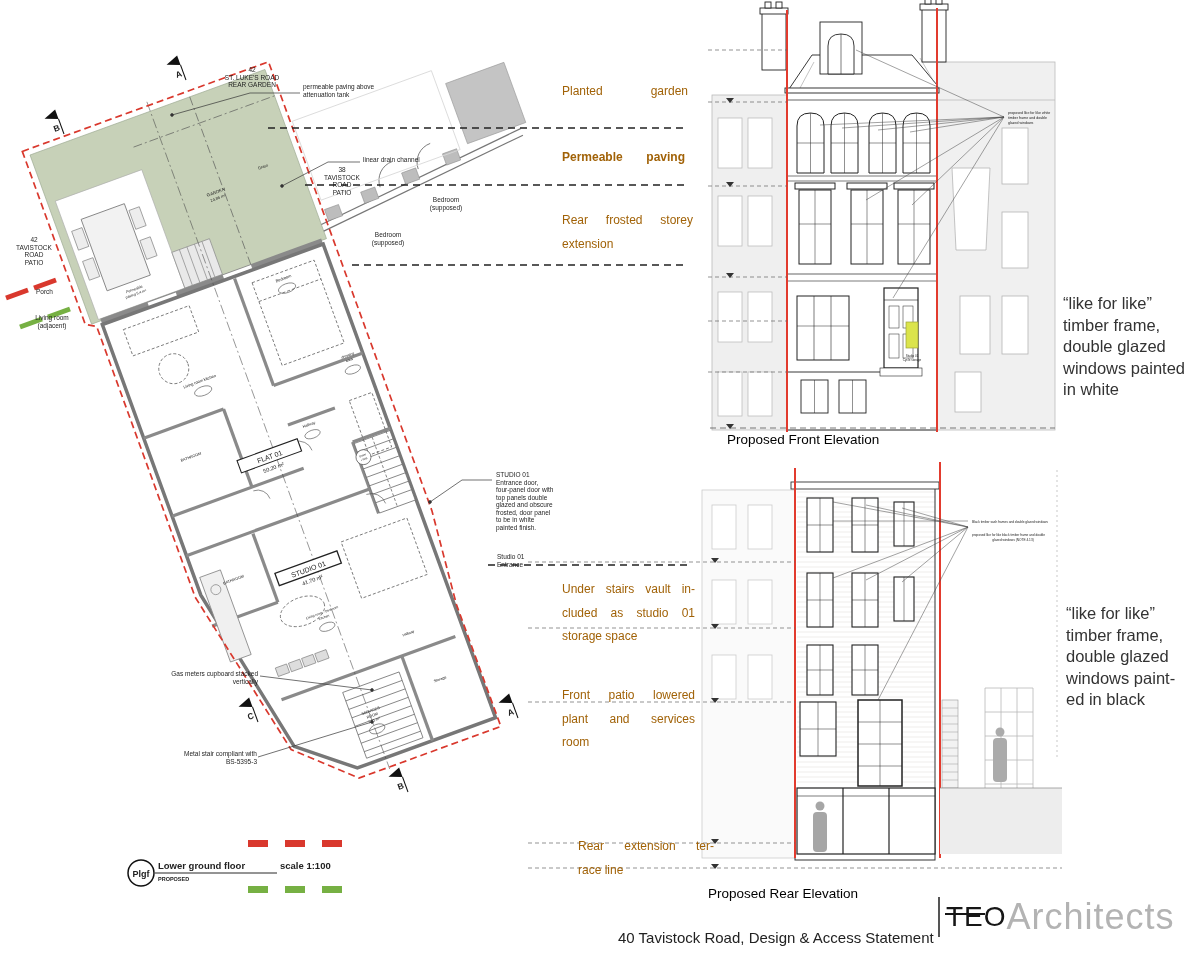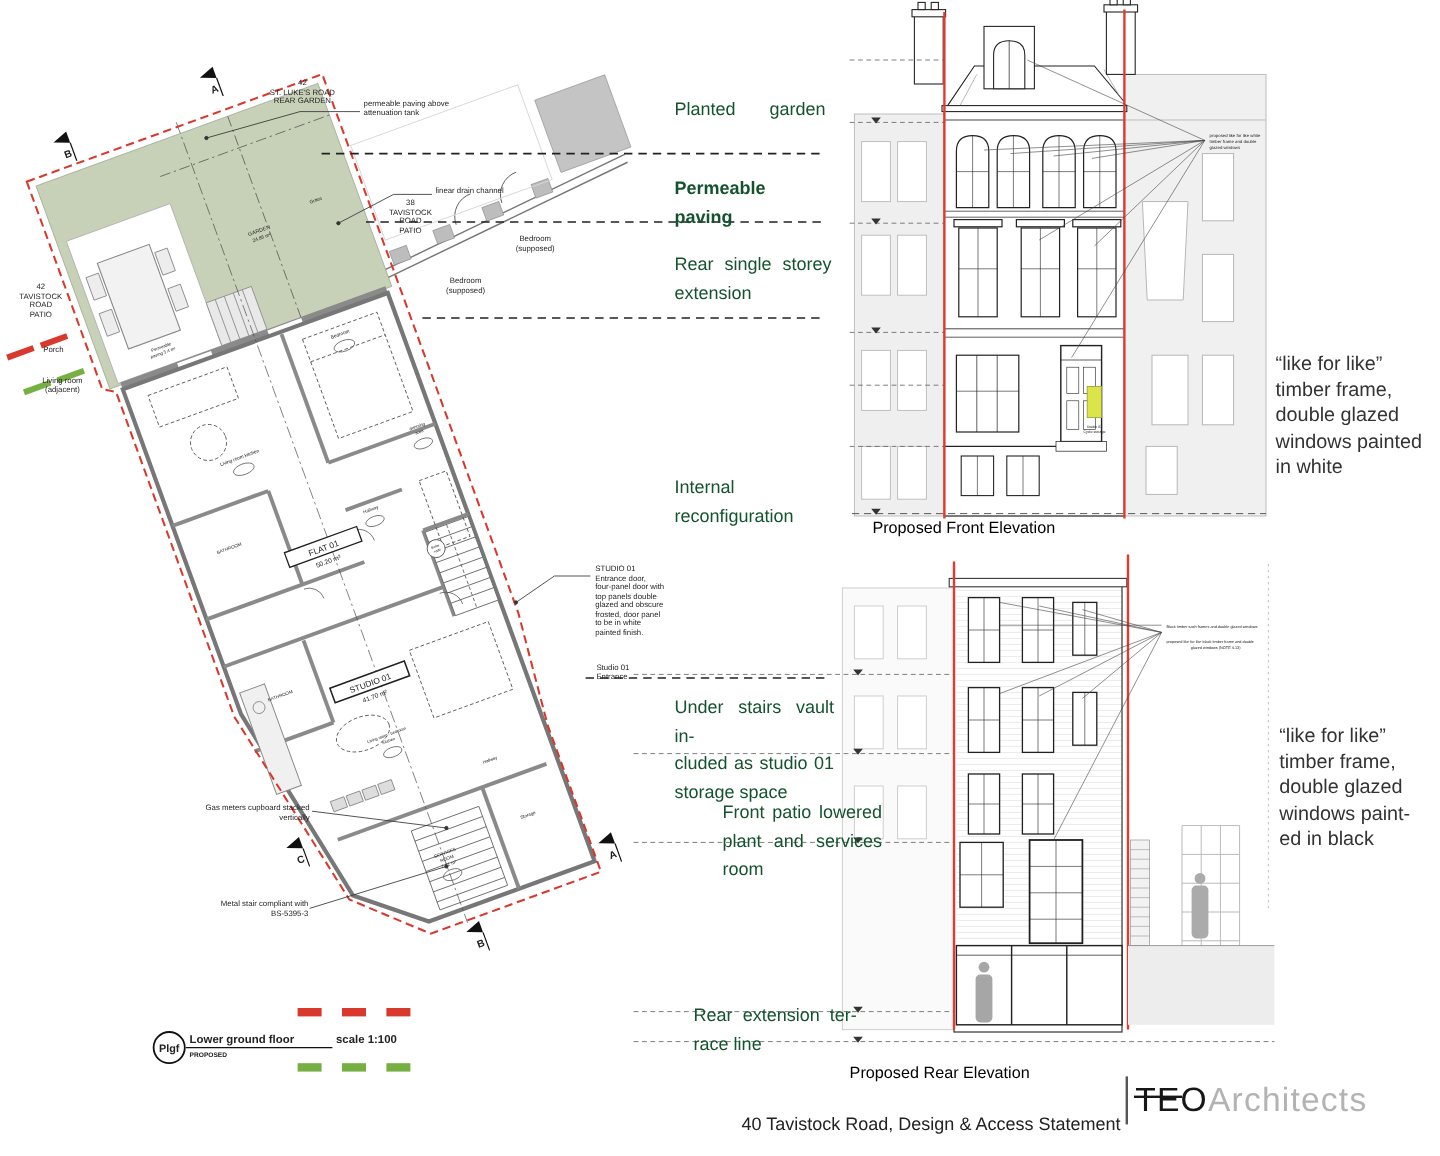--- a/index.html
+++ b/index.html
@@ -1,33 +1,33 @@
 <!DOCTYPE html>
 <html><head>
 <meta charset="utf-8">
 <style>
   html,body{margin:0;padding:0;background:#fff;}
   .page{position:relative;width:1200px;height:963px;background:#fff;
         font-family:"Liberation Sans",sans-serif;overflow:hidden;}
   svg.gfx{position:absolute;left:0;top:0;}
   svg.gfx text{font-family:"Liberation Sans",sans-serif;fill:#222;}
   .txt{position:absolute;color:#2b2b2b;}
-  .note{font-size:15px;line-height:23.5px;color:#14532d;}
+  .note{font-size:12px;line-height:23.5px;color:#a16207;}
   .note .jl{text-align:justify;text-align-last:justify;}
   .rnote{font-size:16.5px;line-height:21.5px;color:#333;}
   .ann{font-size:6.5px;line-height:7.5px;color:#1e1e1e;}
   .ann.c{text-align:center;}
   .ann.r{text-align:right;}
   .cap{font-size:13.5px;color:#000000;}
   .footer-title{font-size:15px;color:#222;text-align:center;}
   .logo{position:absolute;left:938px;top:896px;display:flex;align-items:center;height:42px;}
   .logo .bar{width:2px;height:40px;background:#555;margin-right:6px;}
   .logo .teo{position:relative;font-size:28px;color:#161616;letter-spacing:1px;}
   .logo .teo .crossbar{position:absolute;left:-1px;top:12px;width:40px;height:1.6px;background:#161616;}
-  .logo .arch{font-size:28px;color:#b3b3b3;letter-spacing:1px;}
+  .logo .arch{font-size:36px;color:#b3b3b3;letter-spacing:1px;}
 </style>
 </head>
 <body>
 
 <div class="page">
 
 <svg class="gfx" width="1200" height="963" viewBox="0 0 1200 963">
 
   <g transform="translate(30,155) rotate(-20)">
 
@@ -603,33 +603,29 @@
   </g>
 </svg>
 
 <div class="txt note" style="left:562px;top:80px;width:126px;">
   <div class="jl">Planted garden</div>
 </div>
 <div class="txt note" style="left:562px;top:146px;width:123px;font-weight:bold;">
   <div class="jl">Permeable paving</div>
 </div>
 <div class="txt note" style="left:562px;top:209px;width:131px;">
-  <div class="jl">Rear single storey</div>
+  <div class="jl">Rear frosted storey</div>
   <div>extension</div>
-</div>
-<div class="txt note" style="left:562px;top:395px;width:131px;">
-  <div>Internal</div>
-  <div>reconfiguration</div>
 </div>
 <div class="txt note" style="left:562px;top:578px;width:133px;">
   <div class="jl">Under stairs vault in-</div>
   <div class="jl">cluded as studio 01</div>
   <div>storage space</div>
 </div>
-<div class="txt note" style="left:562px;top:666px;width:133px;margin-left:40px;">
+<div class="txt note" style="left:562px;top:684px;width:133px;">
   <div class="jl">Front patio lowered</div>
   <div class="jl">plant and services</div>
   <div>room</div>
 </div>
 <div class="txt note" style="left:562px;top:835px;width:136px;margin-left:16px;">
   <div class="jl">Rear extension ter-</div>
   <div>race line</div>
 </div>
 
 <div class="txt rnote" style="left:1063px;top:293px;width:132px;">

